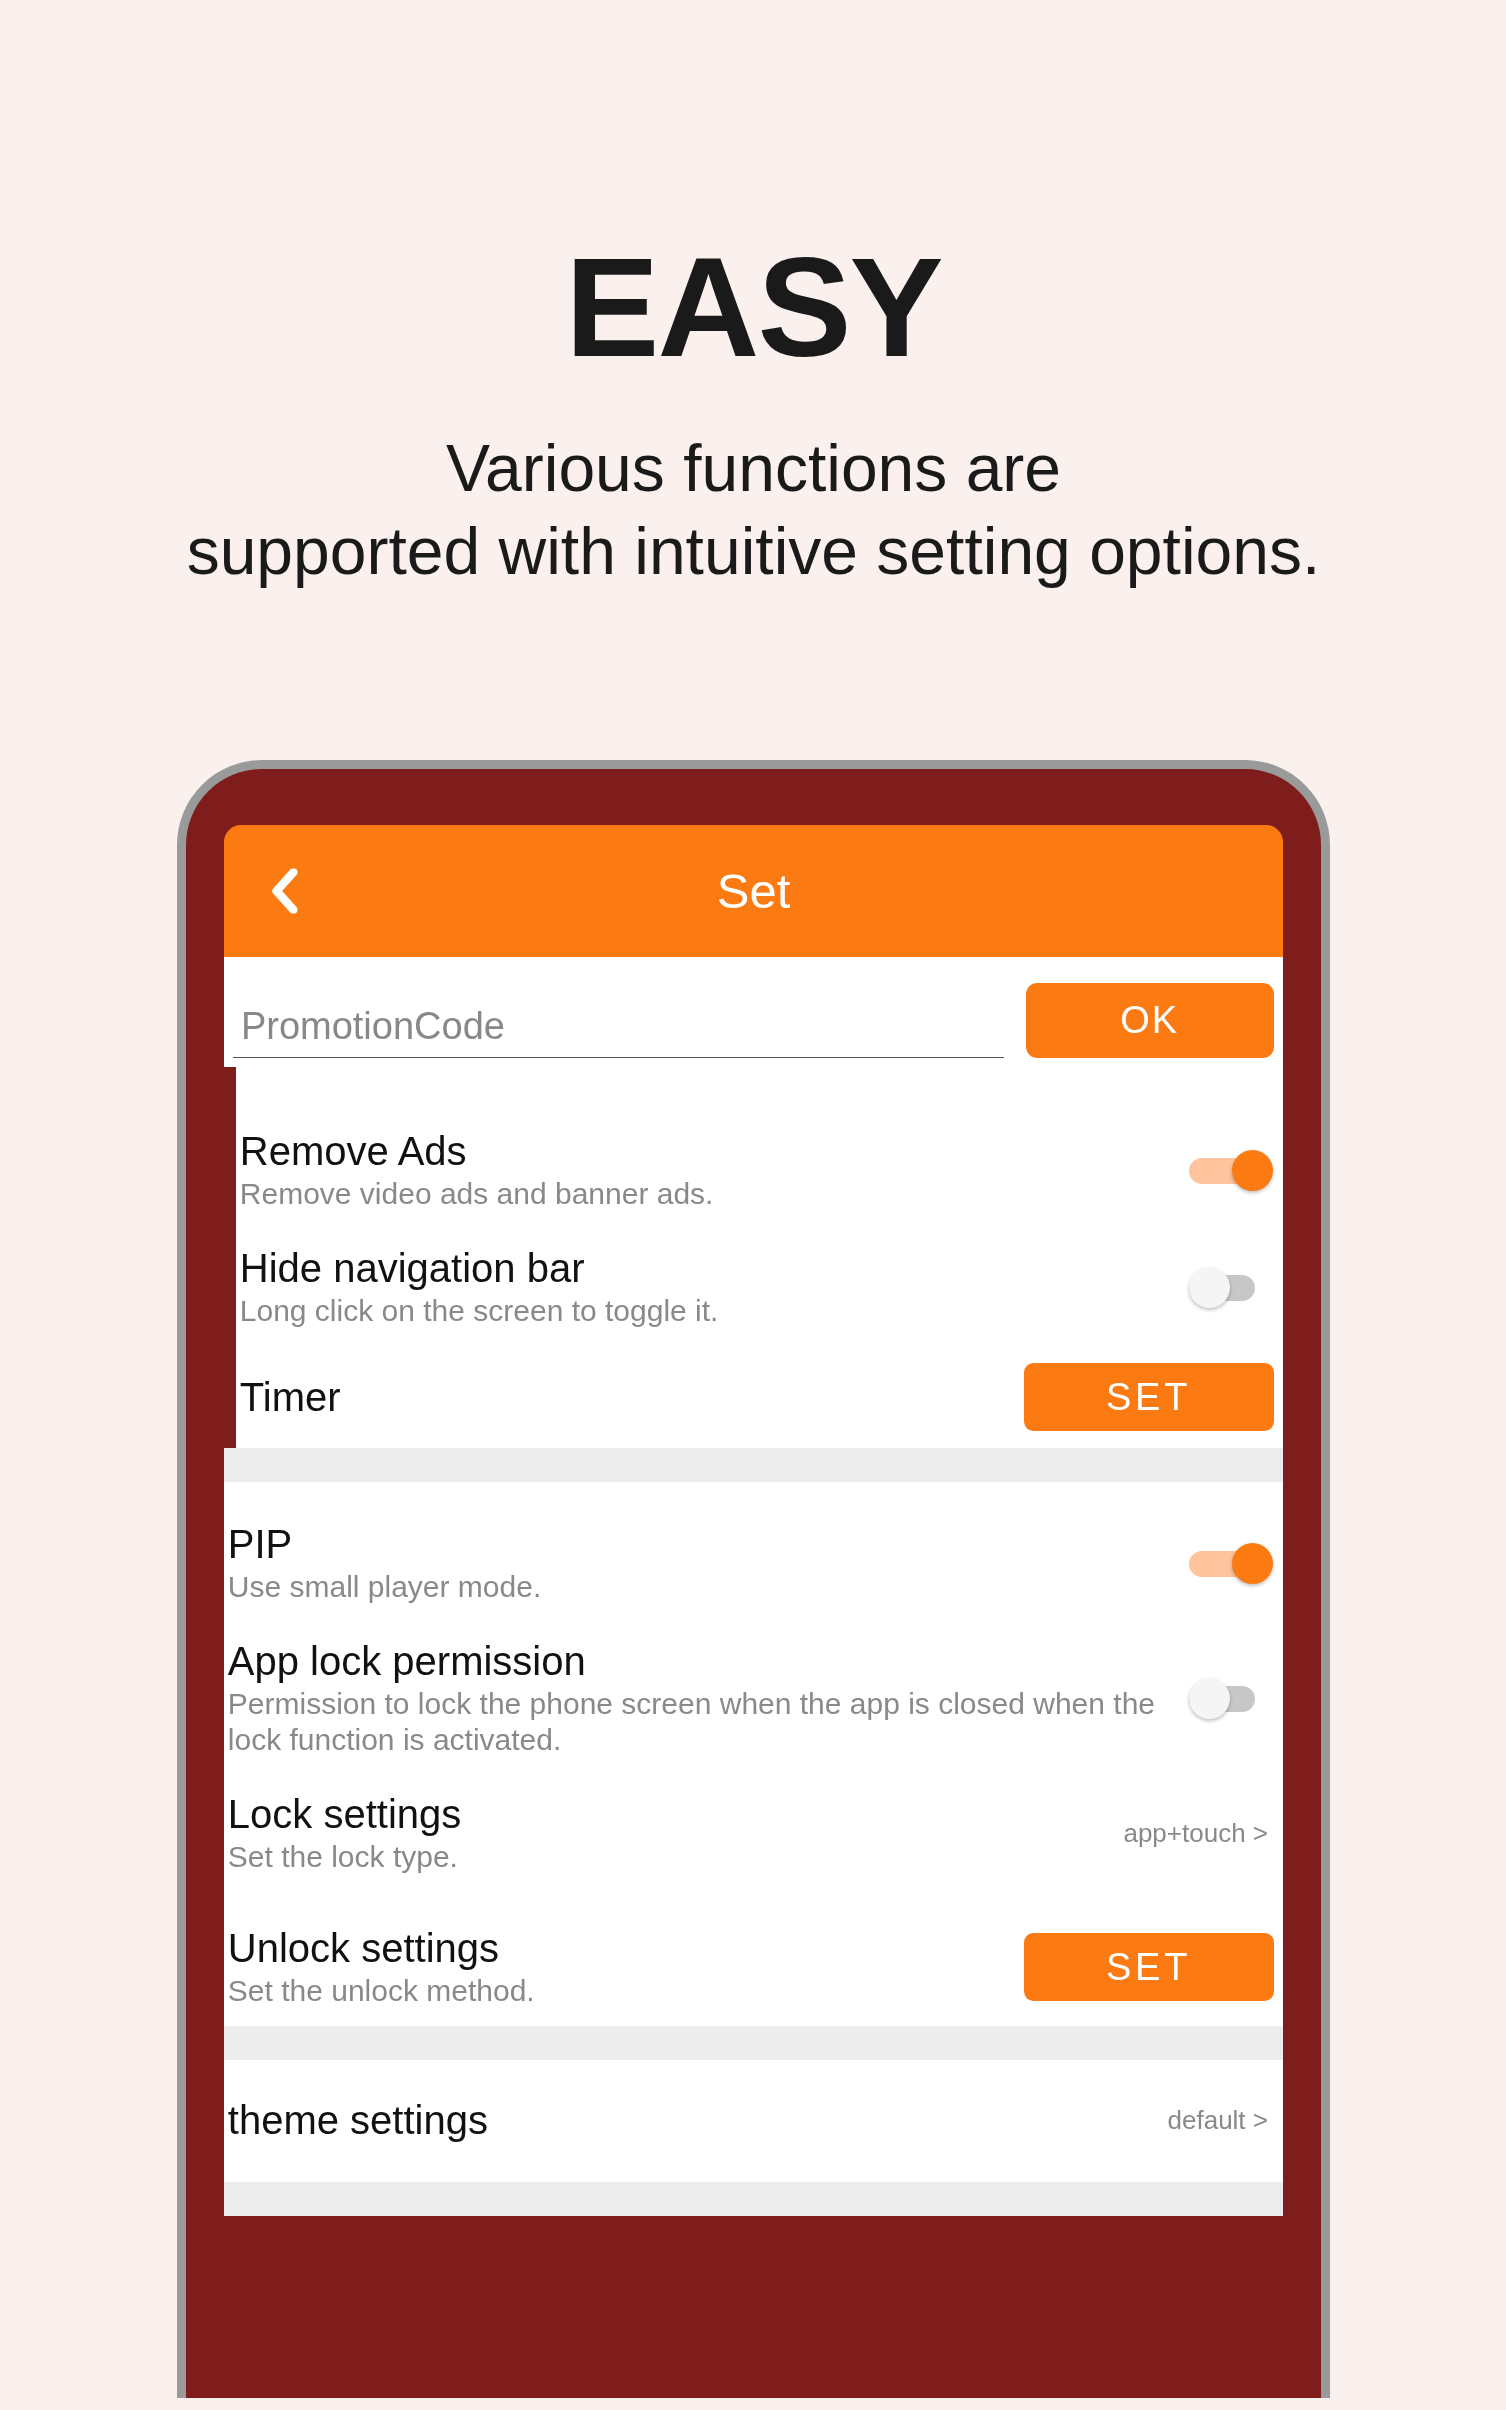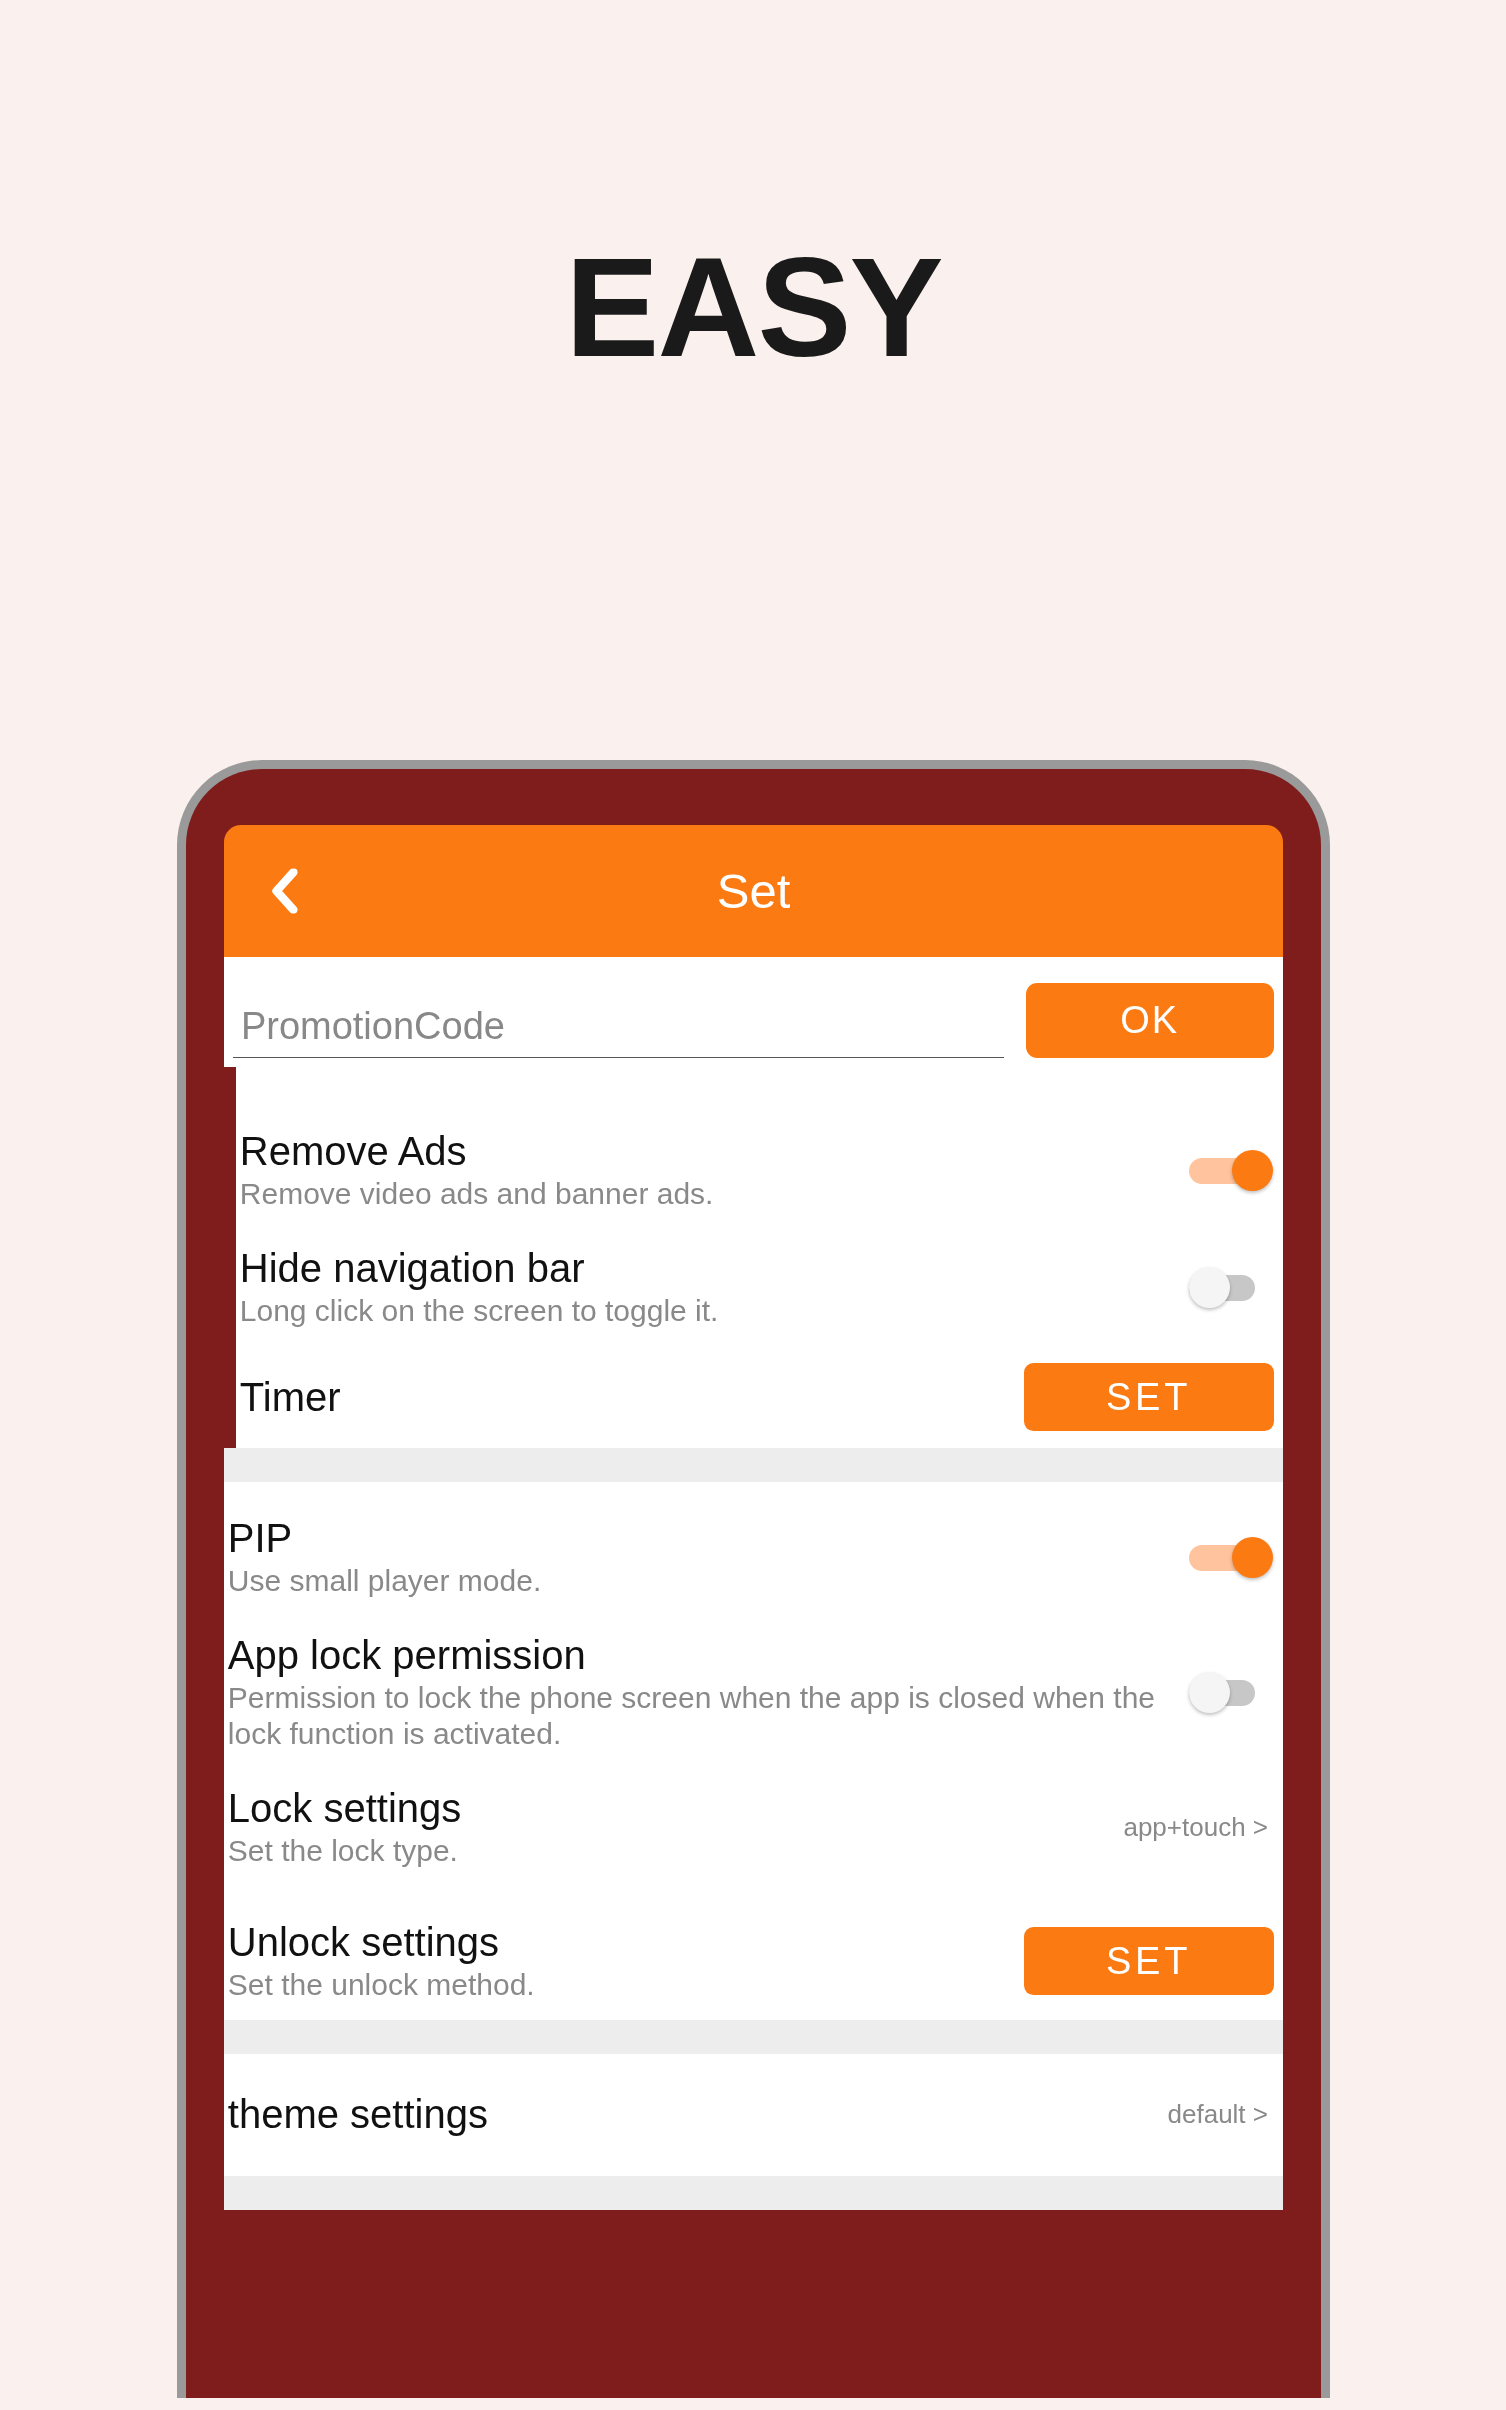--- a/index.html
+++ b/index.html
@@ -166,20 +166,24 @@
     padding-right: 5.6px;
   }
   .pad-top { padding-top: 45px; margin-left: 12px; }
   .promo-section { padding-top: 0; }
 </style>
 </head>
 <body>
 
 <div class="header-section">
   <div class="main-title">EASY</div>
+  <div class="subtitle">
+    <span>Various functions are</span><br>
+    <span>supported with intuitive setting options.</span>
+  </div>
 </div>
 
 <div class="phone-frame">
 
   <div class="app-header">
     <span class="back-icon">
       <svg width="30" height="45" viewBox="0 0 32 48">
           <path d="M26 4 L8 24 L26 44" stroke="#fff" stroke-width="9" fill="none" stroke-linecap="round" stroke-linejoin="round"></path>
         </svg>
     </span>
@@ -223,21 +227,21 @@
       <div class="row-text">
         <div class="row-title">Timer</div>
       </div>
       <div class="set-button">SET</div>
     </div>
 
   </div>
 
   <div class="section-gap"></div>
 
-  <div class="section" style="padding-top:17px;">
+  <div class="section" style="padding-top:23px;">
 
     <div class="row">
       <div class="row-text">
         <div class="row-title">PIP</div>
         <div class="row-sub">Use small player mode.</div>
       </div>
       <div class="toggle on">
         <div class="toggle-track"></div>
         <div class="toggle-thumb"></div>
       </div>

